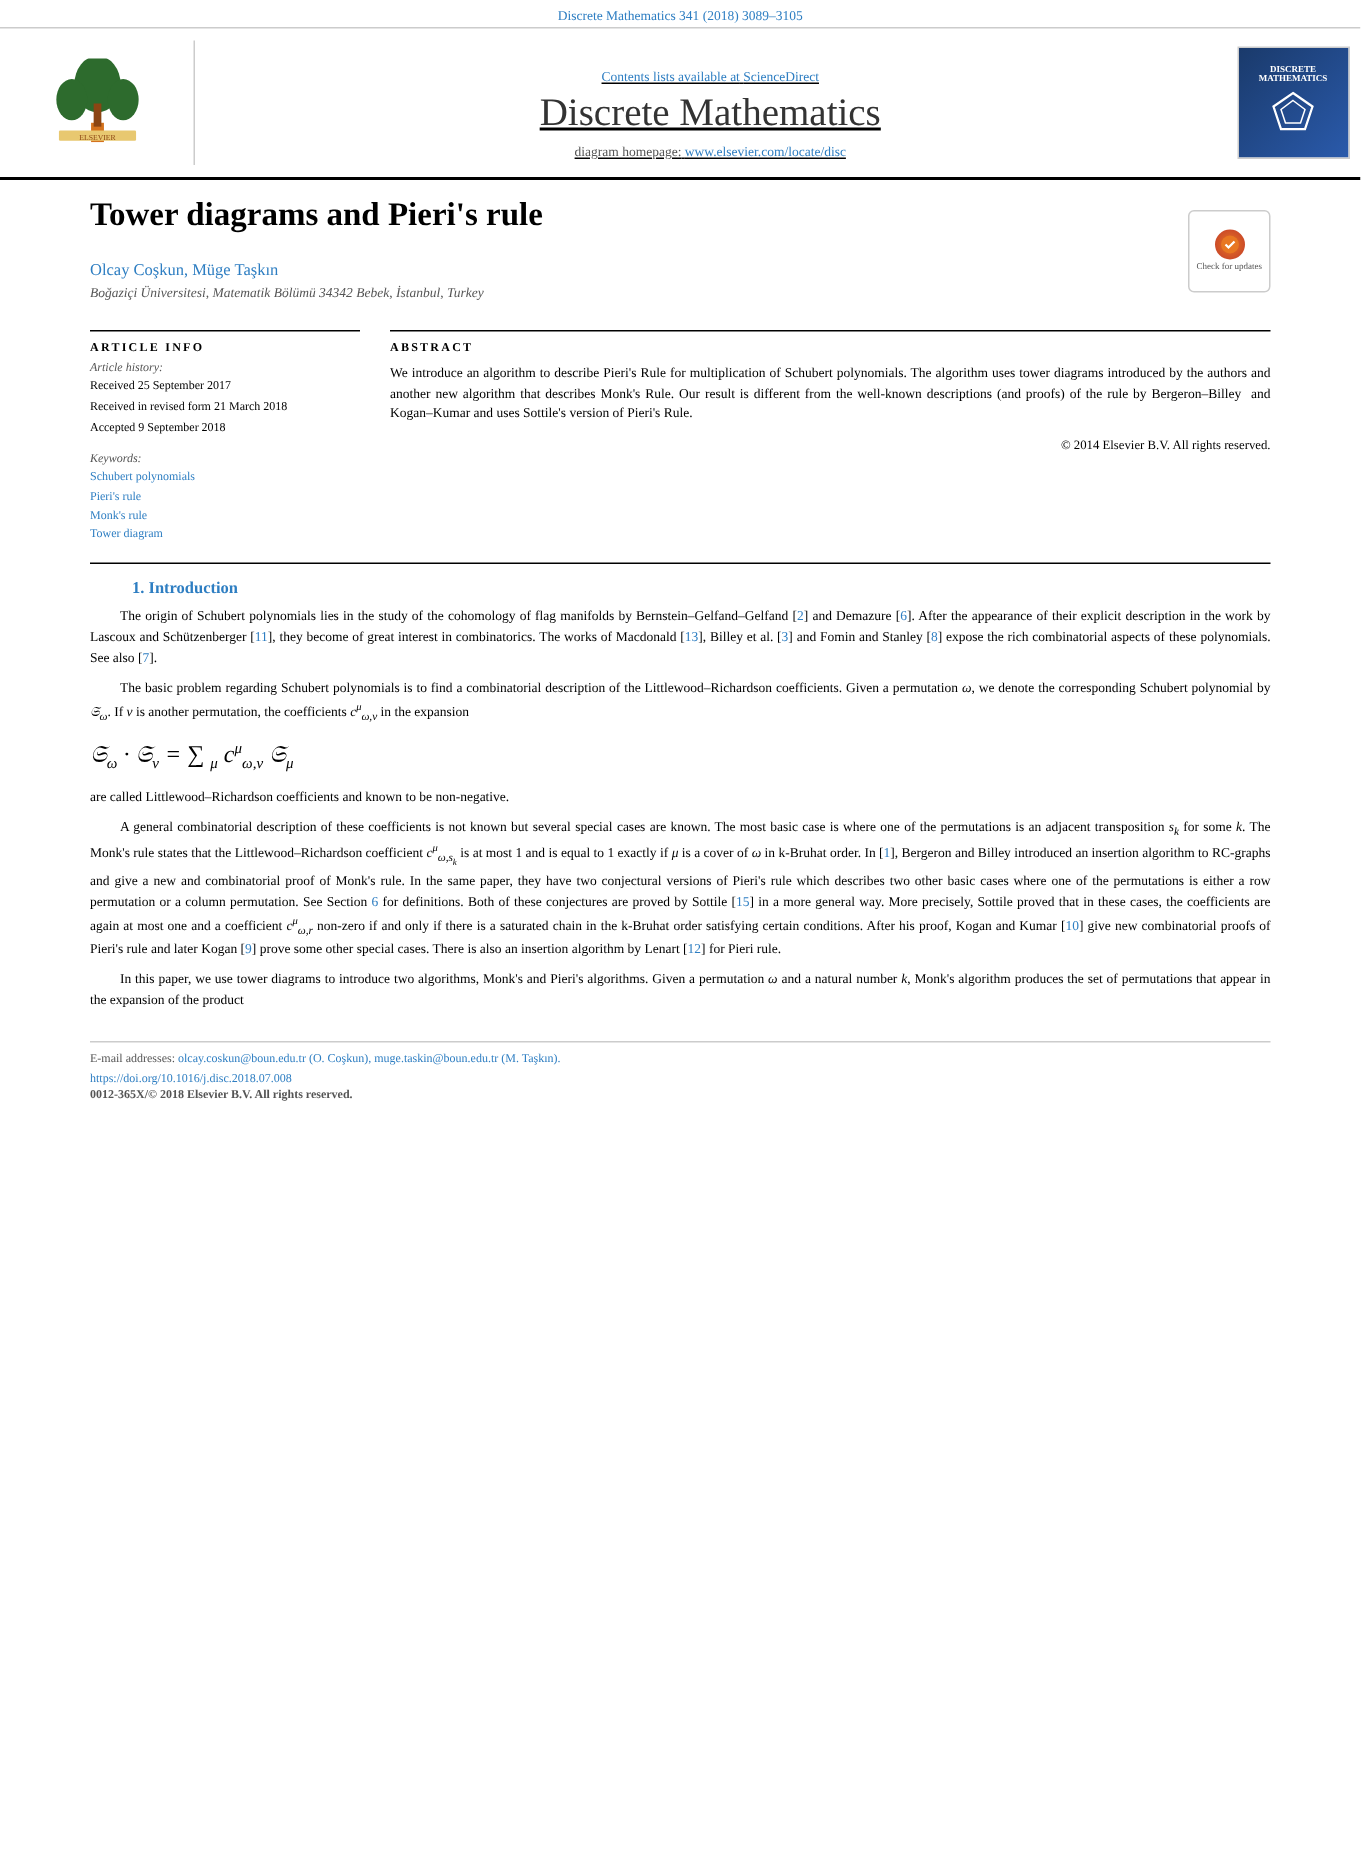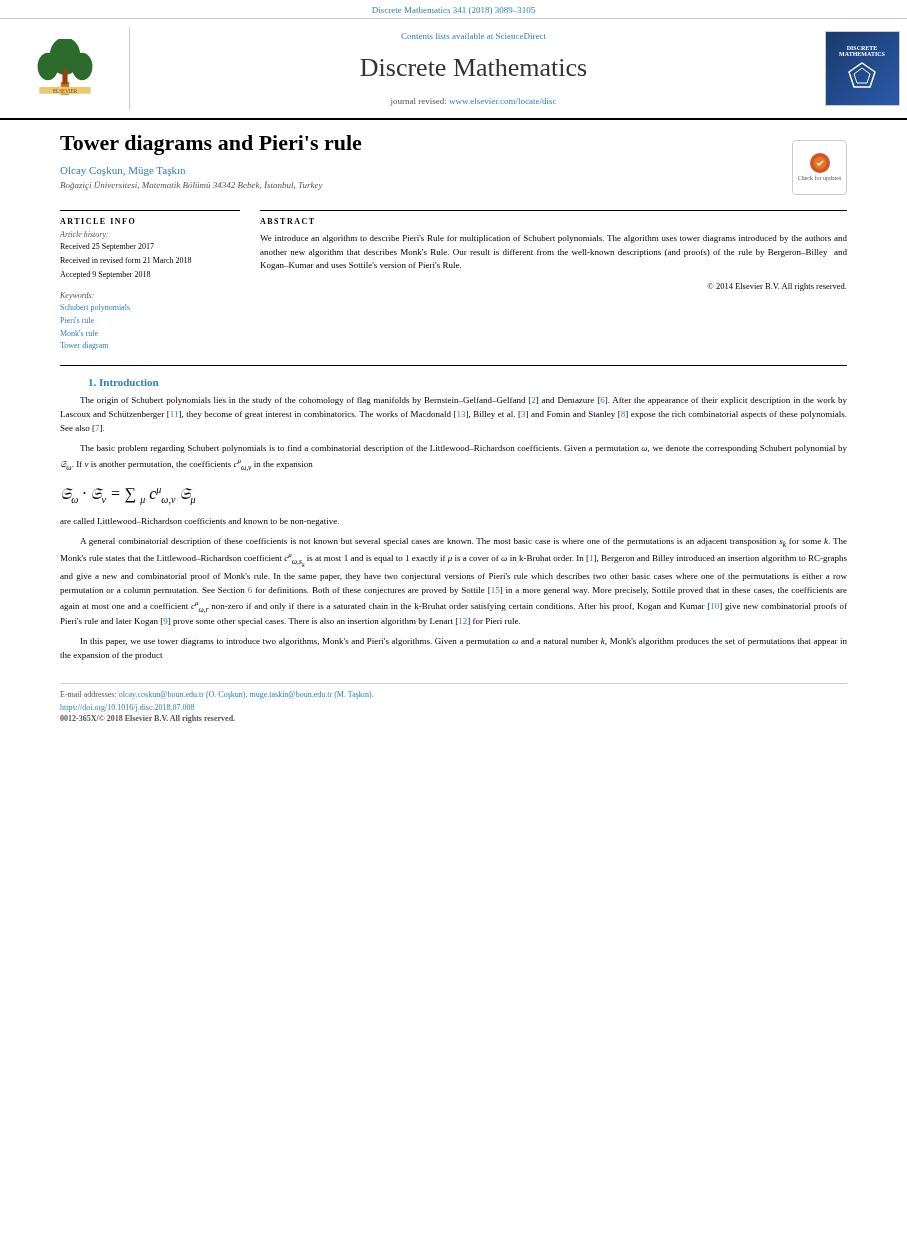--- a/index.html
+++ b/index.html
@@ -40,22 +40,23 @@
     .elsevier-tree {
       width: 70px;
       height: 60px;
     }
 
     .header-center {
       flex: 1;
       display: flex;
       flex-direction: column;
       align-items: center;
-      justify-content: space-between;
+      justify-content: flex-end;
       padding: 4px 20px;
+      text-decoration: underline;
     }
 
     .sciencedirect-link {
       font-size: 9px;
       color: #2e7ec2;
       margin-bottom: 4px;
     }
 
     .journal-title {
       font-size: 26px;
@@ -108,21 +109,21 @@
       font-size: 10px;
       color: #555;
       margin-bottom: 4px;
       font-style: italic;
     }
 
     .article-title {
       font-size: 22px;
       font-weight: bold;
       color: #000;
-      margin-bottom: 8px;
+      margin-bottom: 18px;
       font-family: 'Times New Roman', Times, serif;
     }
 
     .authors {
       font-size: 11px;
       color: #2e7ec2;
       margin-bottom: 4px;
     }
 
     .affiliation {
@@ -338,21 +339,21 @@
     </div>
   </div>
 
   <div class="header-center">
     <div class="sciencedirect-link">
       <span>Contents lists available at</span>
       <span style="color:#2e7ec2; cursor:pointer;">ScienceDirect</span>
     </div>
     <div class="journal-title">Discrete Mathematics</div>
     <div class="journal-homepage">
-      <span>journal revised:</span>
+      <span>diagram homepage:</span>
       <span style="color:#2e7ec2; cursor:pointer;">www.elsevier.com/locate/disc</span>
     </div>
   </div>
 
   <div class="header-right">
     <div class="journal-cover">
       <div class="cover-text">DISCRETE<br>MATHEMATICS</div>
       <div class="cover-pentagon">
         <svg width="30" height="30" viewBox="0 0 30 30">
           <polygon points="15,2 28,11 23,26 7,26 2,11" fill="none" stroke="white" stroke-width="1.5"></polygon>

